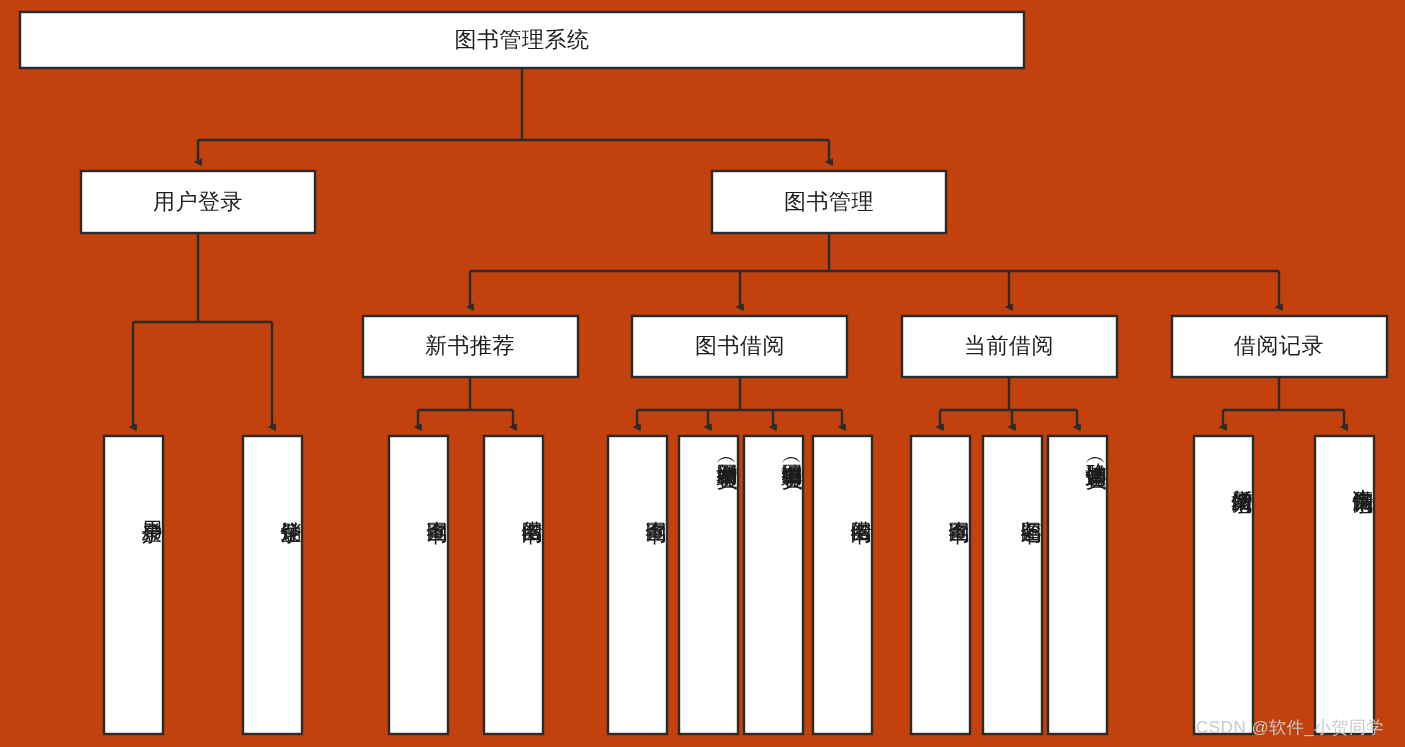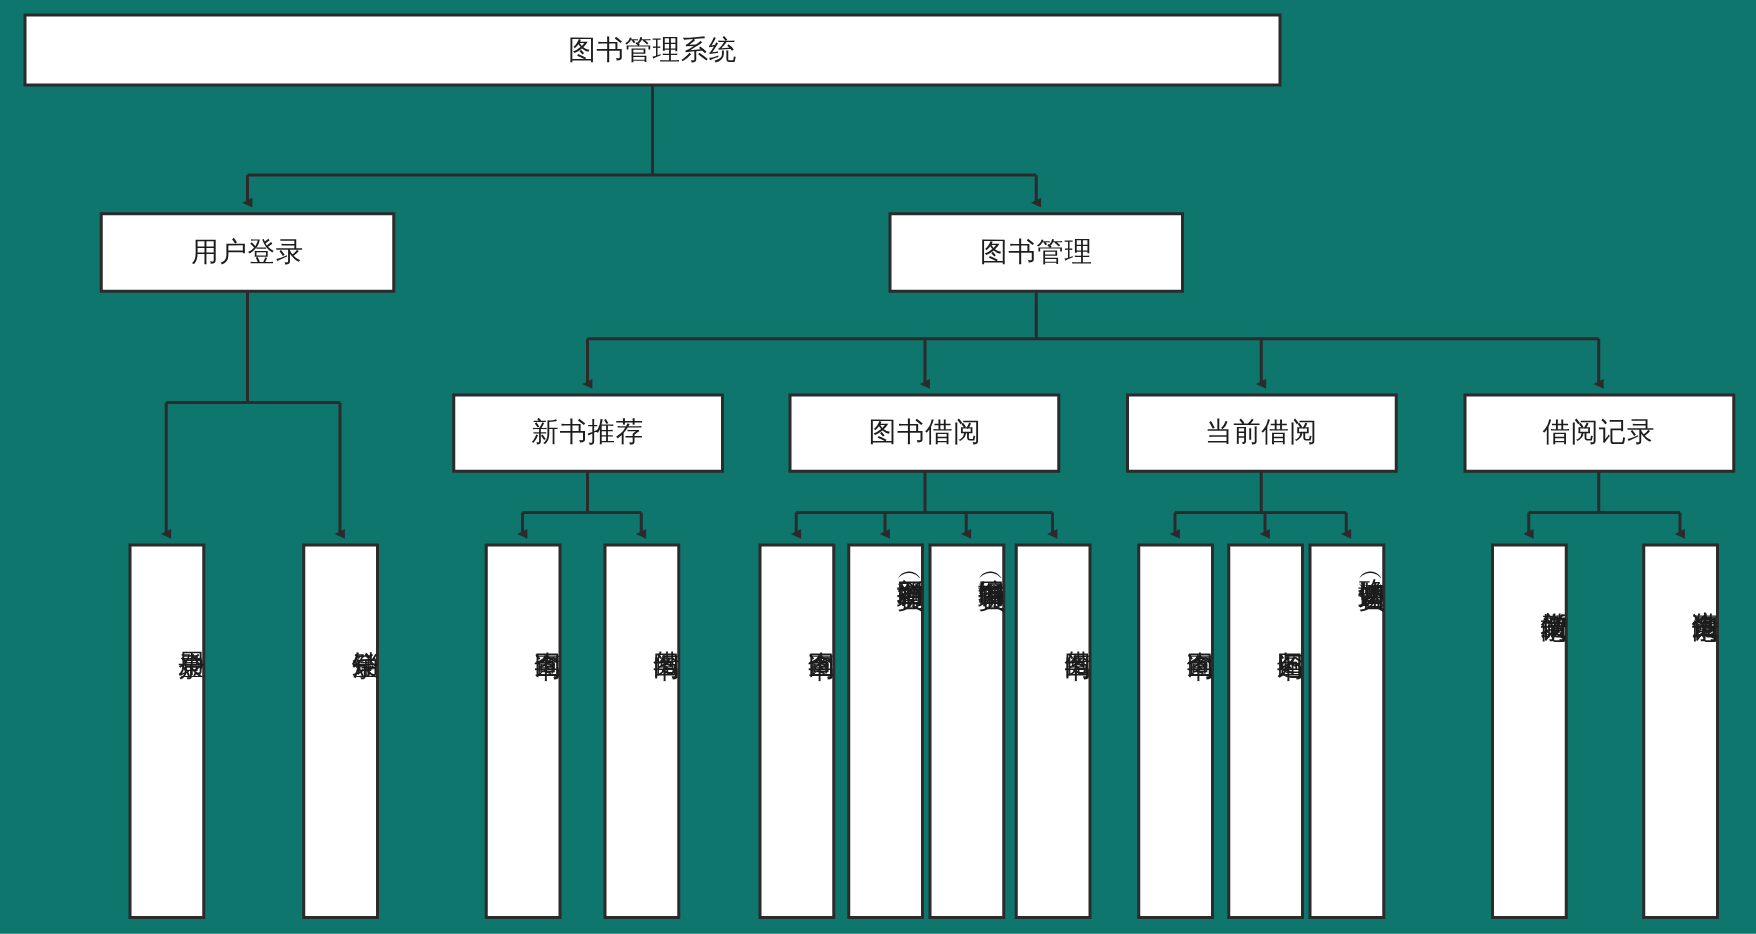--- a/index.html
+++ b/index.html
@@ -11,21 +11,21 @@
     width: 1405px;
     height: 747px;
     font-family: "Liberation Sans", "DejaVu Sans", sans-serif;
     overflow: hidden;
     position: relative;
   }
   #diagram-root {
     position: relative;
     width: 1405px;
     height: 747px;
-    background: #0f766e;
+    background: #c2410c;
   }
   svg.diagram-canvas {
     position: absolute;
     left: 0;
     top: 0;
     width: 1405px;
     height: 747px;
   }
   .node-box {
     fill: #ffffff;
@@ -190,14 +190,15 @@
   <div class="leaf-label" style="left:608px; top:504px; width:59px;">查询图书</div>
   <div class="leaf-label" style="left:679px; top:446px; width:59px;">新增图书（管理员）</div>
   <div class="leaf-label" style="left:744px; top:446px; width:59px;">编辑图书（管理员）</div>
   <div class="leaf-label" style="left:813px; top:504px; width:59px;">借阅图书</div>
   <div class="leaf-label" style="left:911px; top:504px; width:59px;">查询图书</div>
   <div class="leaf-label" style="left:983px; top:504px; width:59px;">归还图书</div>
   <div class="leaf-label" style="left:1048px; top:446px; width:59px;">确认归还（管理员）</div>
   <div class="leaf-label" style="left:1194px; top:472px; width:59px;">新增借阅记录</div>
   <div class="leaf-label" style="left:1315px; top:472px; width:59px;">查询借阅记录</div>
 
+  <div class="watermark" style="left:1196px; top:716px;">CSDN @软件_小贺同学</div>
 
 </div>
 
 </body></html>

